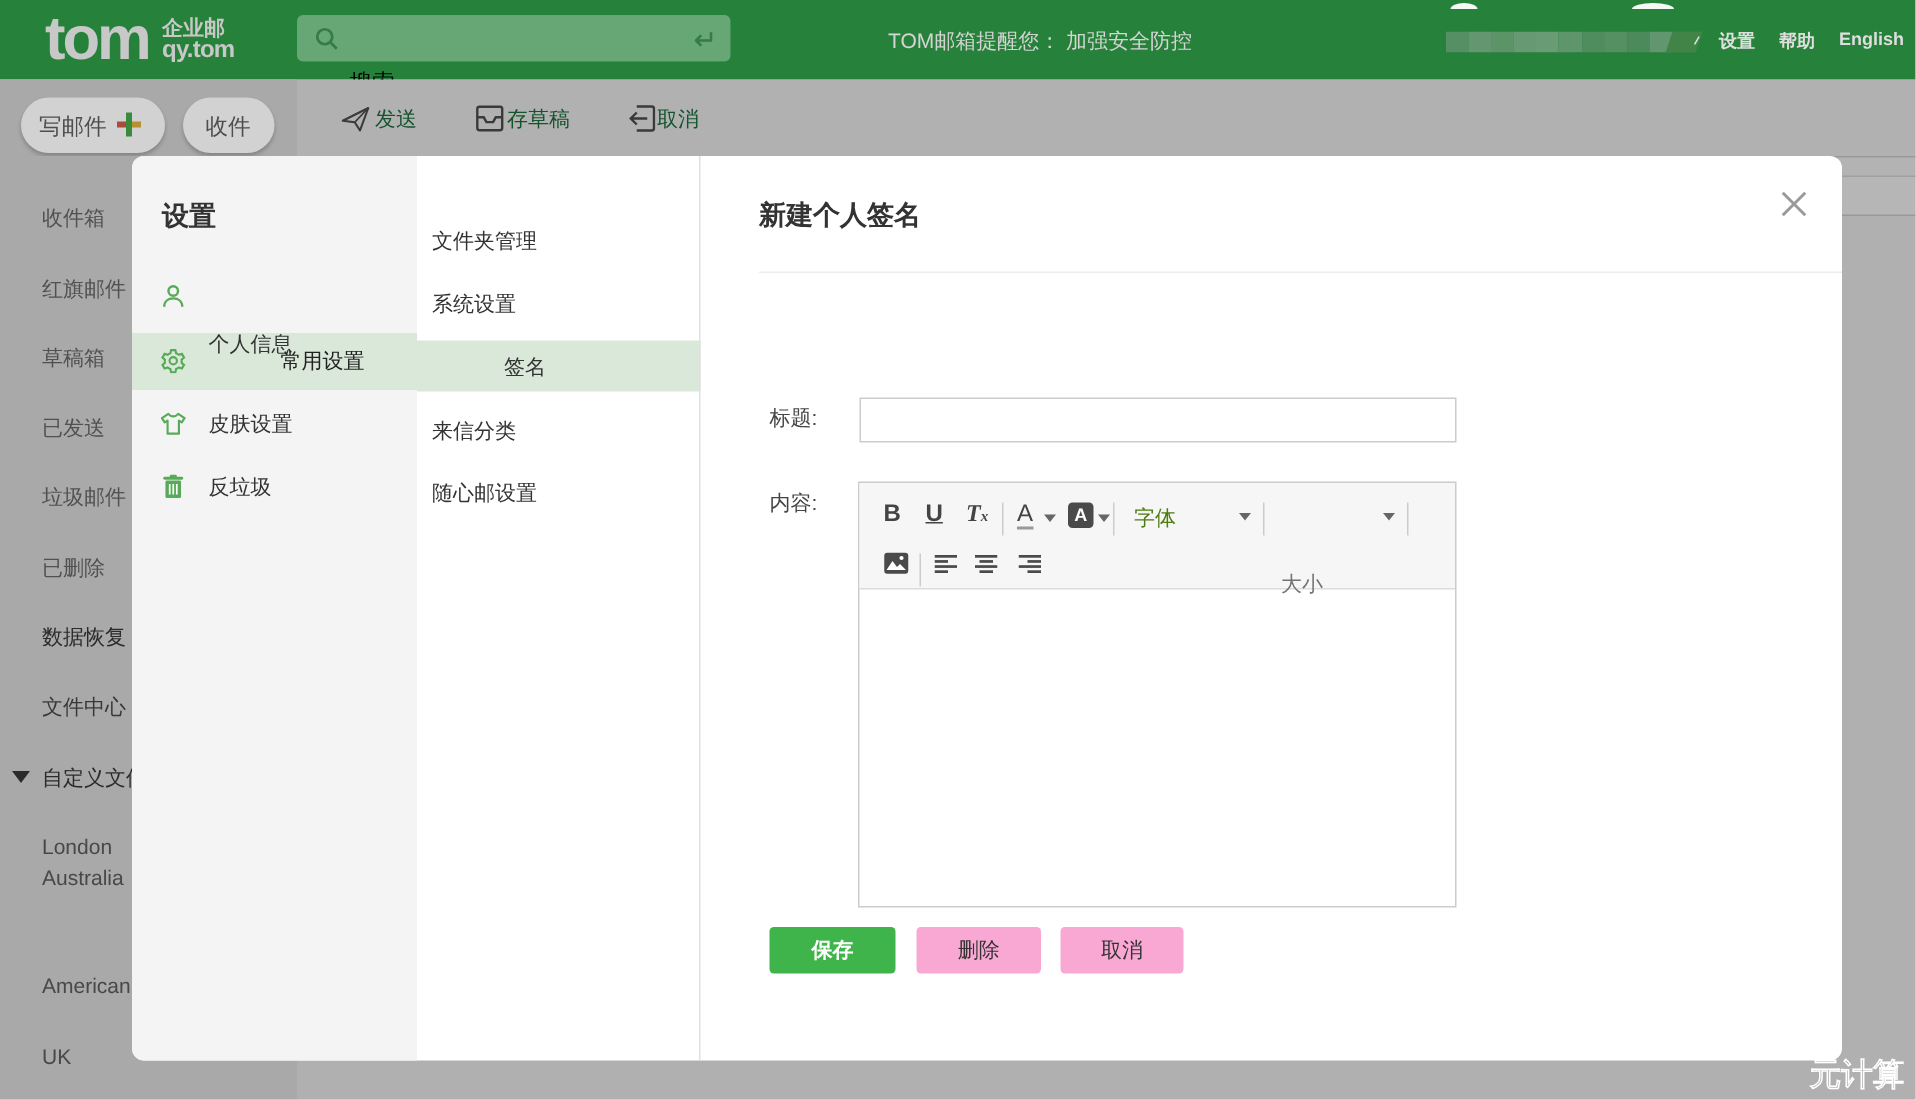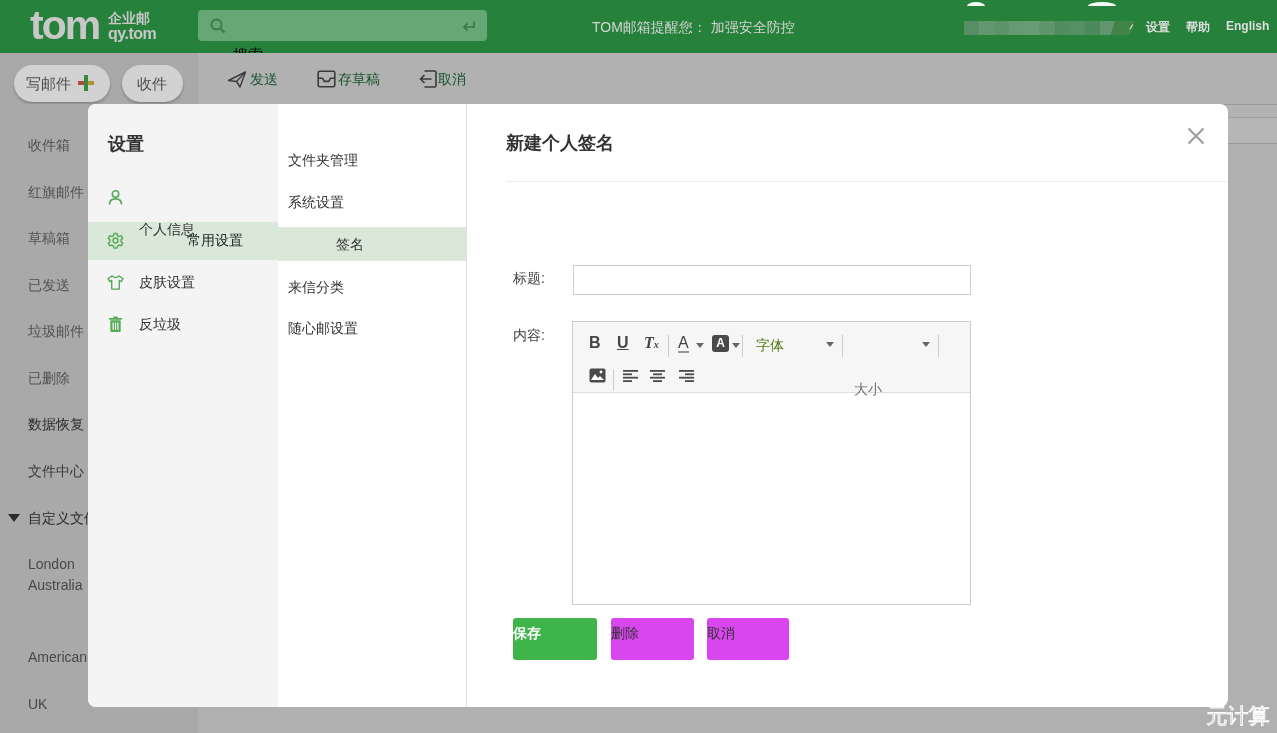--- a/index.html
+++ b/index.html
@@ -53,23 +53,23 @@
   #mhint{left:418px;top:96px;font-size:14px;color:#666;}
   .flabel{font-size:14px;color:#444;}
   #inp{left:485px;top:161px;width:396px;height:28px;border:1px solid #ccc;background:#fff;}
   #editor{left:484px;top:217px;width:397px;height:282px;border:1px solid #ccc;background:#fff;}
   #edtb{left:0;top:0;width:397px;height:70px;background:#f6f6f6;border-bottom:1px solid #ddd;}
   .sep{width:1px;height:22px;background:#ccc;top:13px;}
   .sep2{width:1px;height:22px;background:#ccc;top:47px;}
   .ticon{color:#444;}
   .caret{width:0;height:0;border-left:4px solid transparent;border-right:4px solid transparent;
          border-top:5px solid #666;}
-  .btn{top:514px;height:42px;border-radius:3px;font-size:14px;font-weight:bold;
-       text-align:left;line-height:31px;}
-  .btngray{background:#d946ef;color:#333;font-weight:normal;}
+  .btn{top:514px;height:31px;border-radius:3px;font-size:14px;font-weight:bold;
+       text-align:center;line-height:31px;}
+  .btngray{background:#f9a8d4;color:#333;font-weight:normal;}
 </style>
 </head>
 <body>
 
 <div id="header" class="abs"></div>
 <div id="logo" class="abs">tom</div>
 <div id="logosub" class="abs">企业邮<br><span class="l2">qy.tom</span></div>
 <div id="search" class="abs">
   <svg class="abs" style="left:12px;top:8px" width="16" height="16" viewBox="0 0 16 16">
     <circle cx="6.5" cy="6.5" r="5" fill="none" stroke="#357a48" stroke-width="1.8"></circle>

